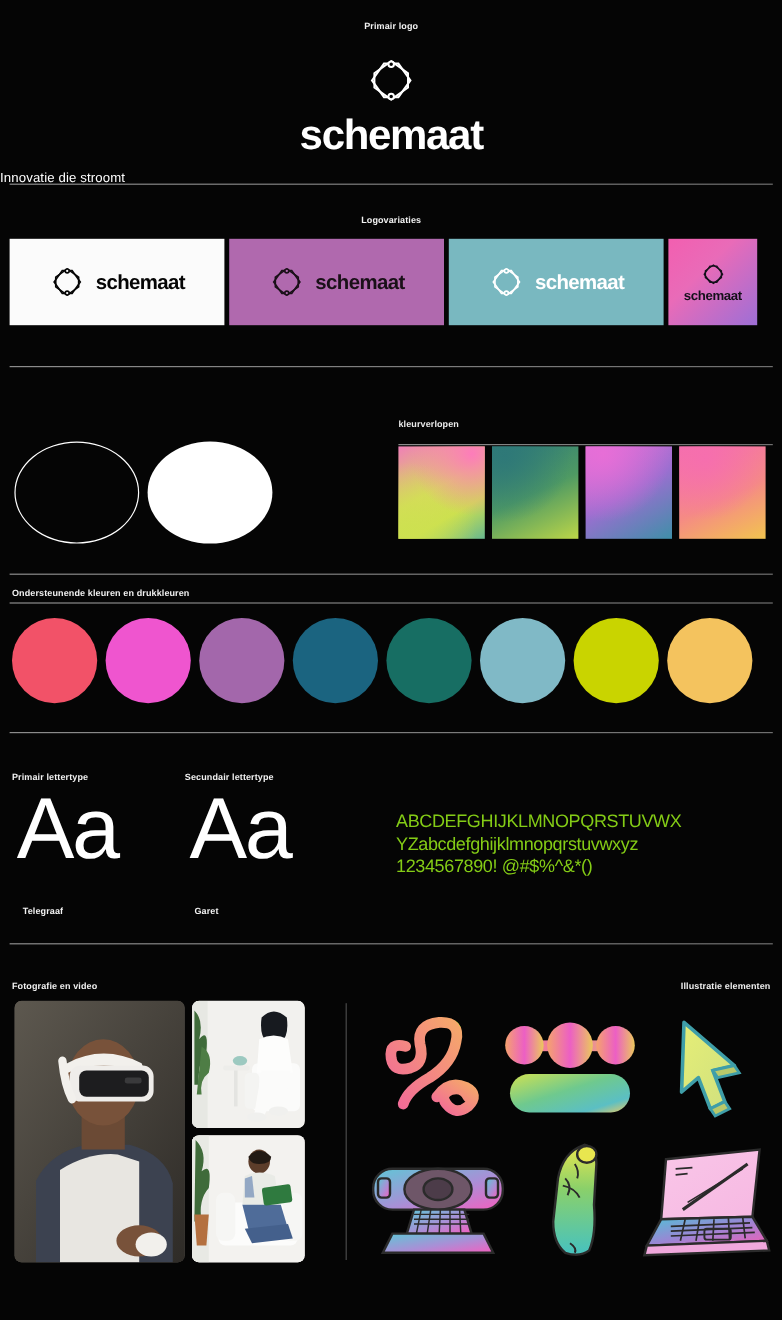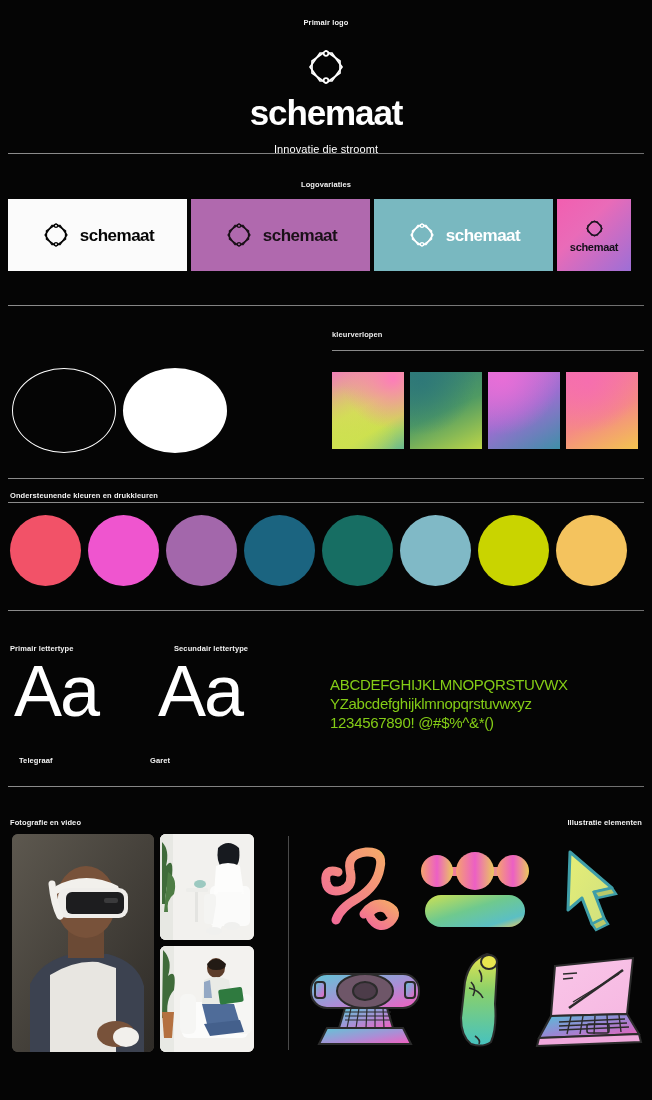--- a/index.html
+++ b/index.html
@@ -21,21 +21,21 @@
 
   
   .s1 { position:absolute; left:0; top:0; width:652px; }
   .s1 .cap { text-align:center; padding-top:11px; }
   .logo-mark { display:block; margin:16px auto 0; }
   .wordmark {
     text-align:center; color:#fff; font-size:35px; font-weight:700;
     letter-spacing:-1.1px; margin-top:6px; line-height:1;
   }
   .tagline {
-    text-align:center; color:#fff; font-size:11px; font-weight:400;
+    color:#fff; font-size:11px; font-weight:400;
     margin-top:13px; letter-spacing:.1px;
   }
   .rule-1 { position:absolute; left:8px; top:153px; width:636px; }
 
   
   .s2cap { position:absolute; top:173px; width:652px; text-align:center; }
   .vars { position:absolute; left:8px; top:199px; display:flex; gap:4px; }
   .vbox {
     height:72px; display:flex; align-items:center; justify-content:center;
     gap:9px;
@@ -52,21 +52,21 @@
   .rule-2 { position:absolute; left:8px; top:305px; width:636px; }
 
   
   .s3l { position:absolute; left:10px; top:333px; }
   .s3l .rule { width:258px; margin-top:9px; }
   .circles { position:absolute; left:12px; top:368px; display:flex; gap:7px; }
   .circ { width:104px; height:85px; border-radius:50%; }
   .circ.outline { background:#050505; border:1px solid #fff; }
   .circ.solid { background:#fff; }
 
-  .s3r { position:absolute; left:332px; top:323px; }
+  .s3r { position:absolute; left:332px; top:343px; }
   .s3r .rule { width:312px; margin-top:9px; }
   .grads { position:absolute; left:332px; top:372px; display:flex; gap:6px; }
   .gbox { width:72px; height:77px; }
   .g1 { background:
       radial-gradient(circle at 85% 8%, rgba(255,120,190,.95) 0%, rgba(255,120,190,0) 55%),
       radial-gradient(circle at 10% 92%, rgba(205,225,80,.95) 0%, rgba(205,225,80,0) 60%),
       linear-gradient(150deg,#f07fb8 0%,#d9d95e 45%,#cde04f 70%,#67b88f 100%); }
   .g2 { background:
       radial-gradient(circle at 15% 10%, rgba(46,120,120,.95) 0%, rgba(46,120,120,0) 60%),
       linear-gradient(155deg,#2f7a78 0%,#4f9a63 50%,#bcd648 100%); }
@@ -80,29 +80,29 @@
 
   
   .s4cap { position:absolute; left:10px; top:484px; }
   .rule-4 { position:absolute; left:8px; top:502px; width:636px; }
   .swatches { position:absolute; left:10px; top:515px; display:flex; gap:7px; }
   .sw { width:71px; height:71px; border-radius:50%; }
   .rule-5 { position:absolute; left:8px; top:610px; width:636px; }
 
   
   .t1cap { position:absolute; left:10px; top:637px; }
-  .t2cap { position:absolute; left:174px; top:637px; }
+  .t2cap { position:absolute; left:154px; top:637px; }
   .aa {
     position:absolute; color:#fff; font-size:72px; font-weight:400;
     letter-spacing:-2px; line-height:1;
   }
   .aa1 { left:14px; top:655px; }
   .aa2 { left:158px; top:655px; }
   .t1sub { position:absolute; left:19px; top:749px; }
-  .t2sub { position:absolute; left:150px; top:749px; }
+  .t2sub { position:absolute; left:162px; top:749px; }
   .spec {
     position:absolute; left:330px; top:675px; width:300px;
     color:#84cc16; font-size:15px; line-height:1.28; letter-spacing:-.3px;
   }
   .rule-6 { position:absolute; left:8px; top:786px; width:636px; }
 
   
   .p-cap { position:absolute; left:10px; top:811px; }
   .i-cap { position:absolute; right:10px; top:811px;margin-left:41px; }
 

